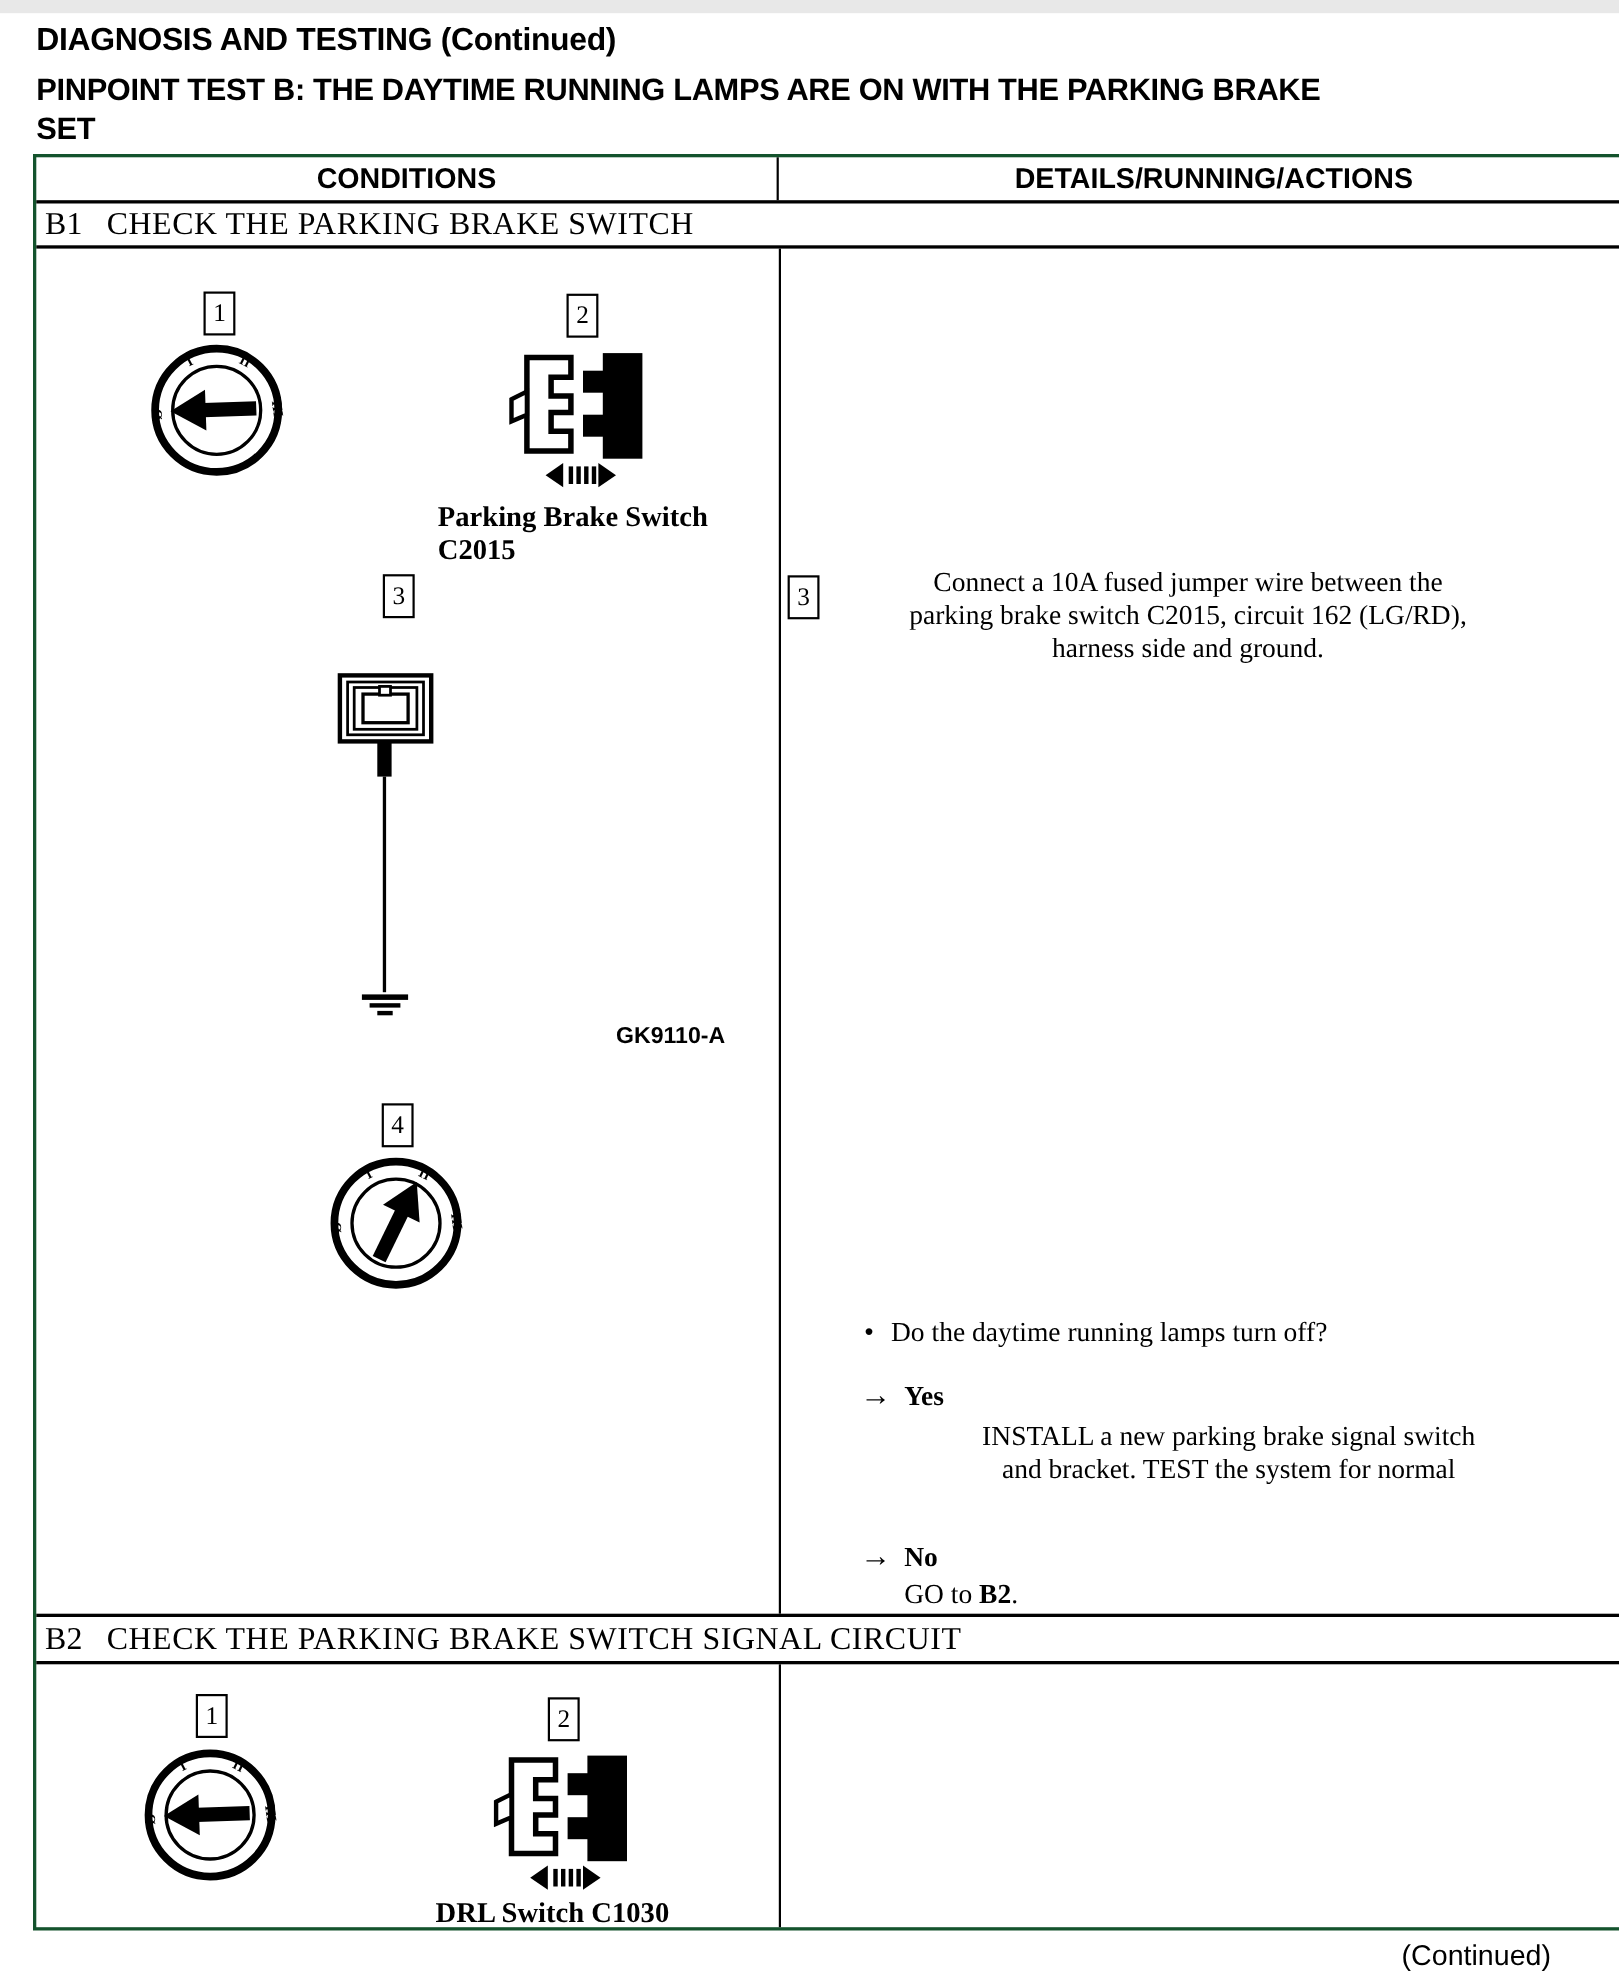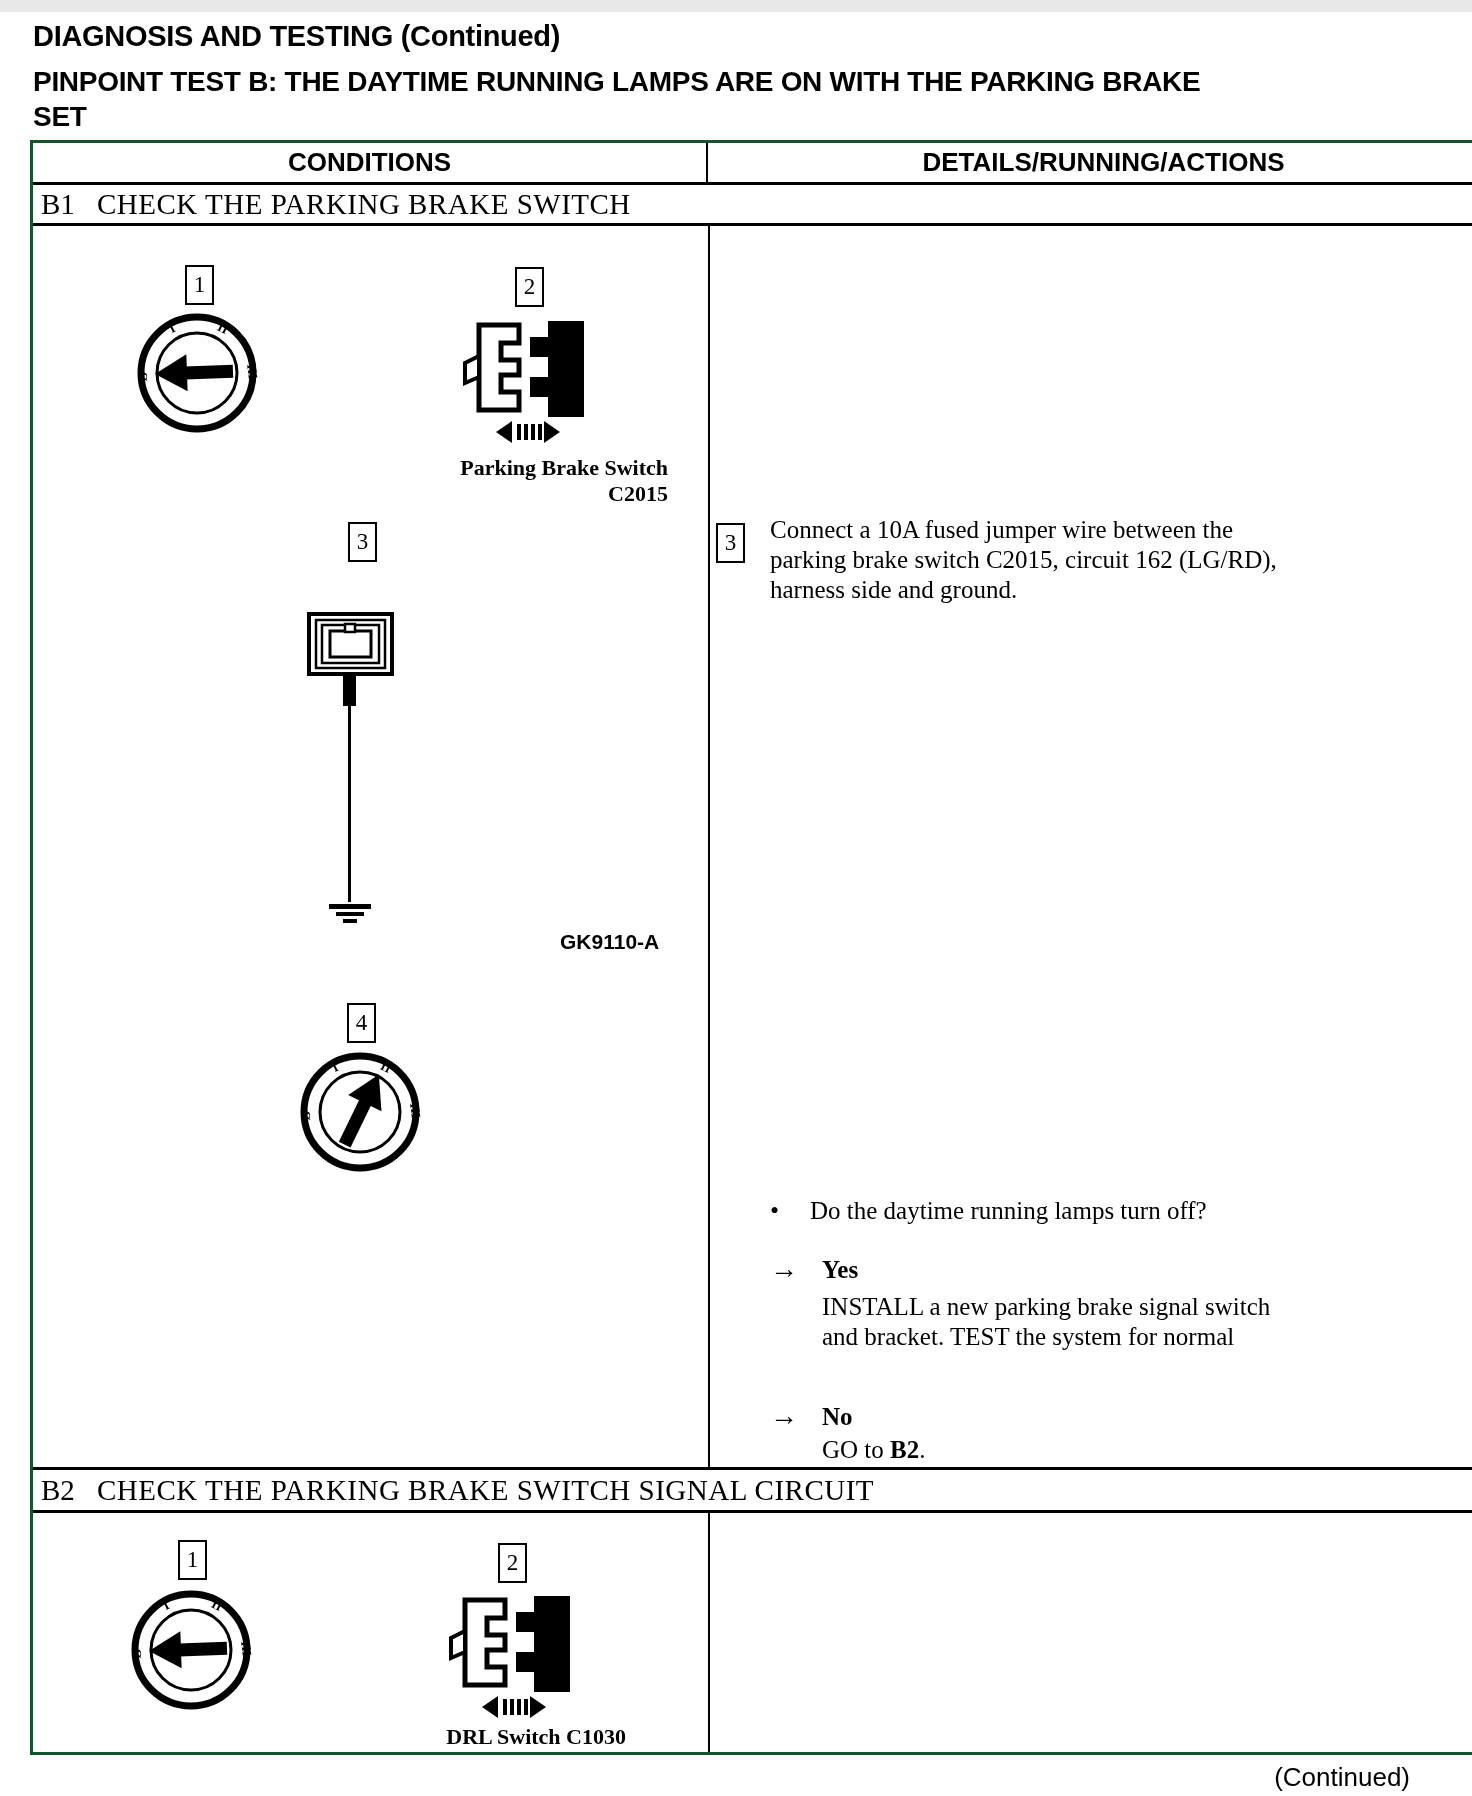--- a/index.html
+++ b/index.html
@@ -21,23 +21,23 @@
   .cr { flex:1; }
   .rstep { border-bottom:3px solid #000; display:flex; align-items:center; padding-left:8px;
            font-size:29px; }
   .steplabel { font-weight:normal; min-width:56px; display:inline-block; }
   .steptitle { letter-spacing:0.5px;text-align:center; }
   .rcontent { border-bottom:3px solid #000; }
   .rcontent:last-child { border-bottom:none; }
   .vdivider { position:absolute; left:675px; top:0; bottom:0; width:2px; background:#000; }
   .callout { position:absolute; width:29px; height:40px; border:2px solid #000; background:#fff;
              display:flex; align-items:center; justify-content:center; font-size:23px; }
-  .serif { font-size:25px; line-height:30px; }
+  .serif { font-size:25px; line-height:30px;text-align:center; }
   .bold { font-weight:bold; }
-  .caption { font-weight:bold; font-size:22px; text-align:right; }
+  .caption { font-weight:bold; font-size:26px; text-align:left; }
   .figcode { font-family:"Liberation Sans", sans-serif; font-weight:bold; font-size:21px; }
   .continued { font-family:"Liberation Sans", sans-serif; font-size:26px; text-align:right; }
   .arrowglyph { font-size:28px; display:inline-block; width:52px; }
   .bulletglyph { font-size:26px; display:inline-block; width:40px; }
   svg { display:block; }
   svg text { font-family:"Liberation Serif", serif; font-weight:bold; }
 </style>
 </head>
 <body>
 

